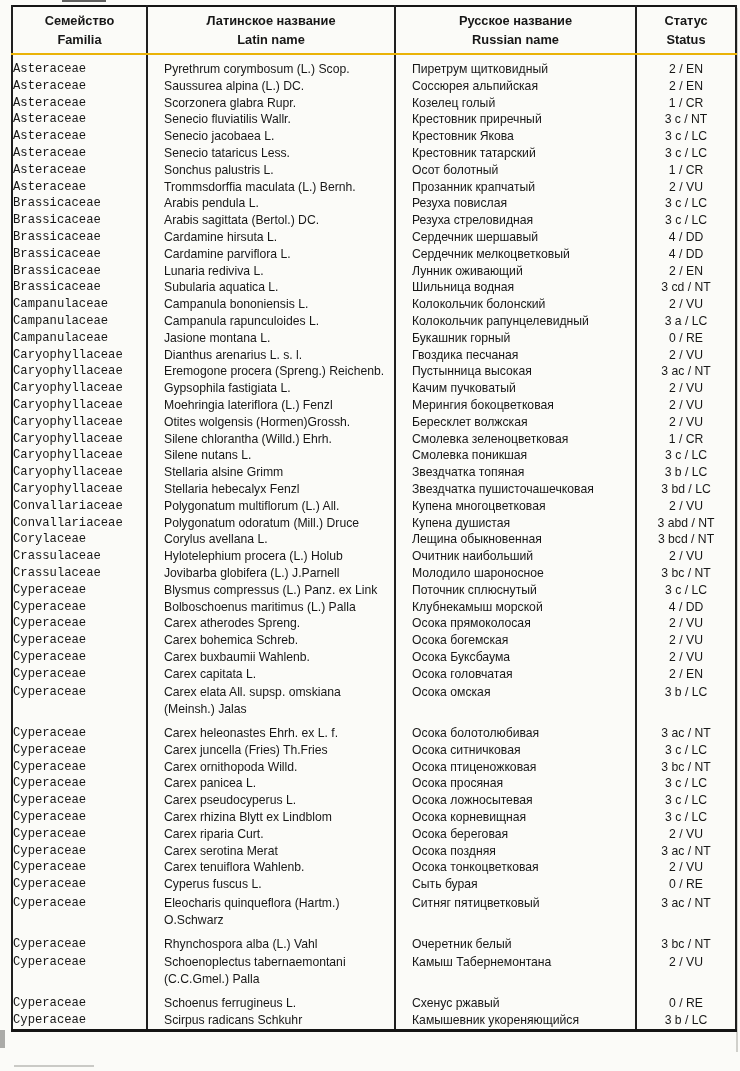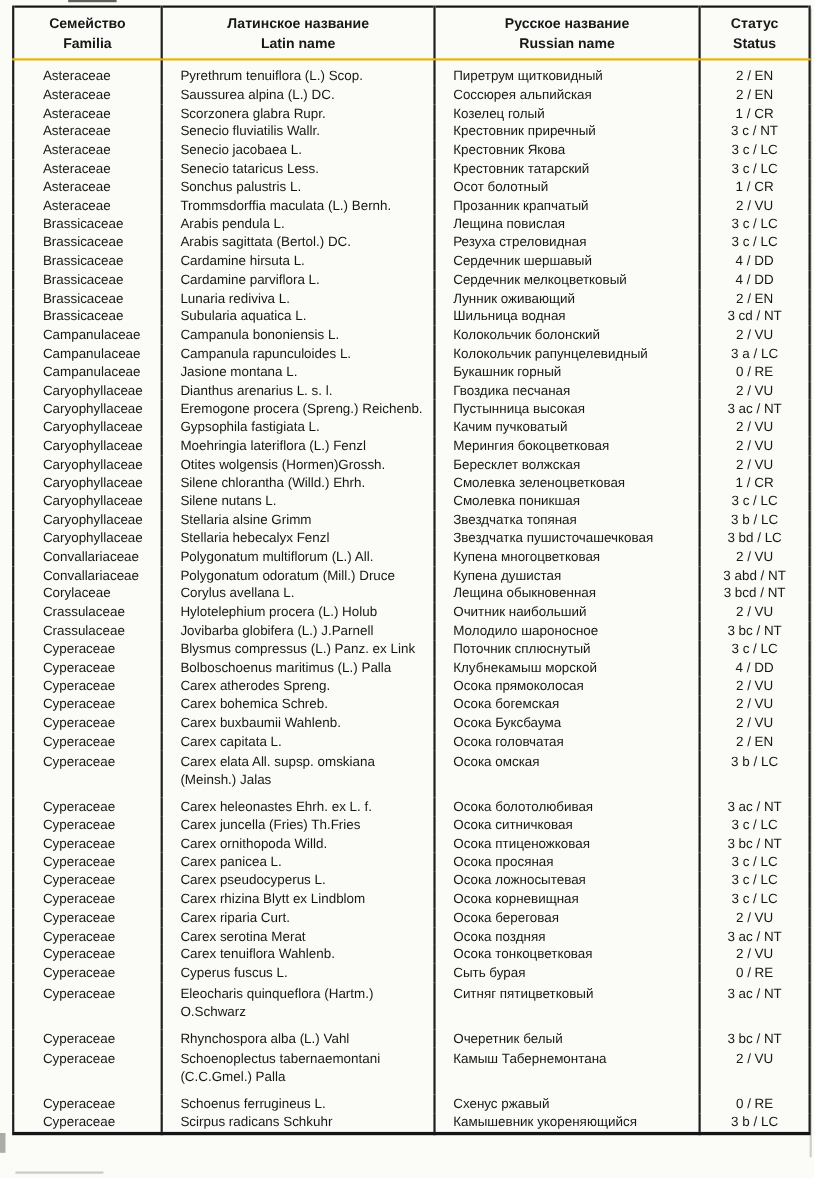--- a/index.html
+++ b/index.html
@@ -41,21 +41,22 @@
   }
   table.species td {
     font-size: 12.2px;
     line-height: 16.8px;
     vertical-align: top;
     padding: 0 0 0 16px;
     white-space: normal;
     overflow: hidden;
   }
   table.species td:first-child {
-    padding-left: 26px;
+    padding-left: 0;
+    font-family: Liberation Mono, monospace;
   }
   table.species td:last-child {
     text-align: center;
     padding: 0 10px;
     white-space: nowrap;
   }
   table.species tbody tr:first-child td {
     padding-top: 6px;
   }
   table.species tr.two-line td {
@@ -118,21 +119,21 @@
       </th>
       <th>
         <span class="hdr-line">Статус</span>
         <span class="hdr-line">Status</span>
       </th>
     </tr>
   </thead>
   <tbody id="species-tbody">
       <tr>
         <td>Asteraceae</td>
-        <td>Pyrethrum tenuiflora (L.) Scop.</td>
+        <td>Pyrethrum corymbosum (L.) Scop.</td>
         <td>Пиретрум щитковидный</td>
         <td>2 / EN</td>
       </tr>
       <tr>
         <td>Asteraceae</td>
         <td>Saussurea alpina (L.) DC.</td>
         <td>Соссюрея альпийская</td>
         <td>2 / EN</td>
       </tr>
       <tr>
@@ -167,21 +168,21 @@
       </tr>
       <tr>
         <td>Asteraceae</td>
         <td>Trommsdorffia maculata (L.) Bernh.</td>
         <td>Прозанник крапчатый</td>
         <td>2 / VU</td>
       </tr>
       <tr>
         <td>Brassicaceae</td>
         <td>Arabis pendula L.</td>
-        <td>Лещина повислая</td>
+        <td>Резуха повислая</td>
         <td>3 c / LC</td>
       </tr>
       <tr>
         <td>Brassicaceae</td>
         <td>Arabis sagittata (Bertol.) DC.</td>
         <td>Резуха стреловидная</td>
         <td>3 c / LC</td>
       </tr>
       <tr>
         <td>Brassicaceae</td>

